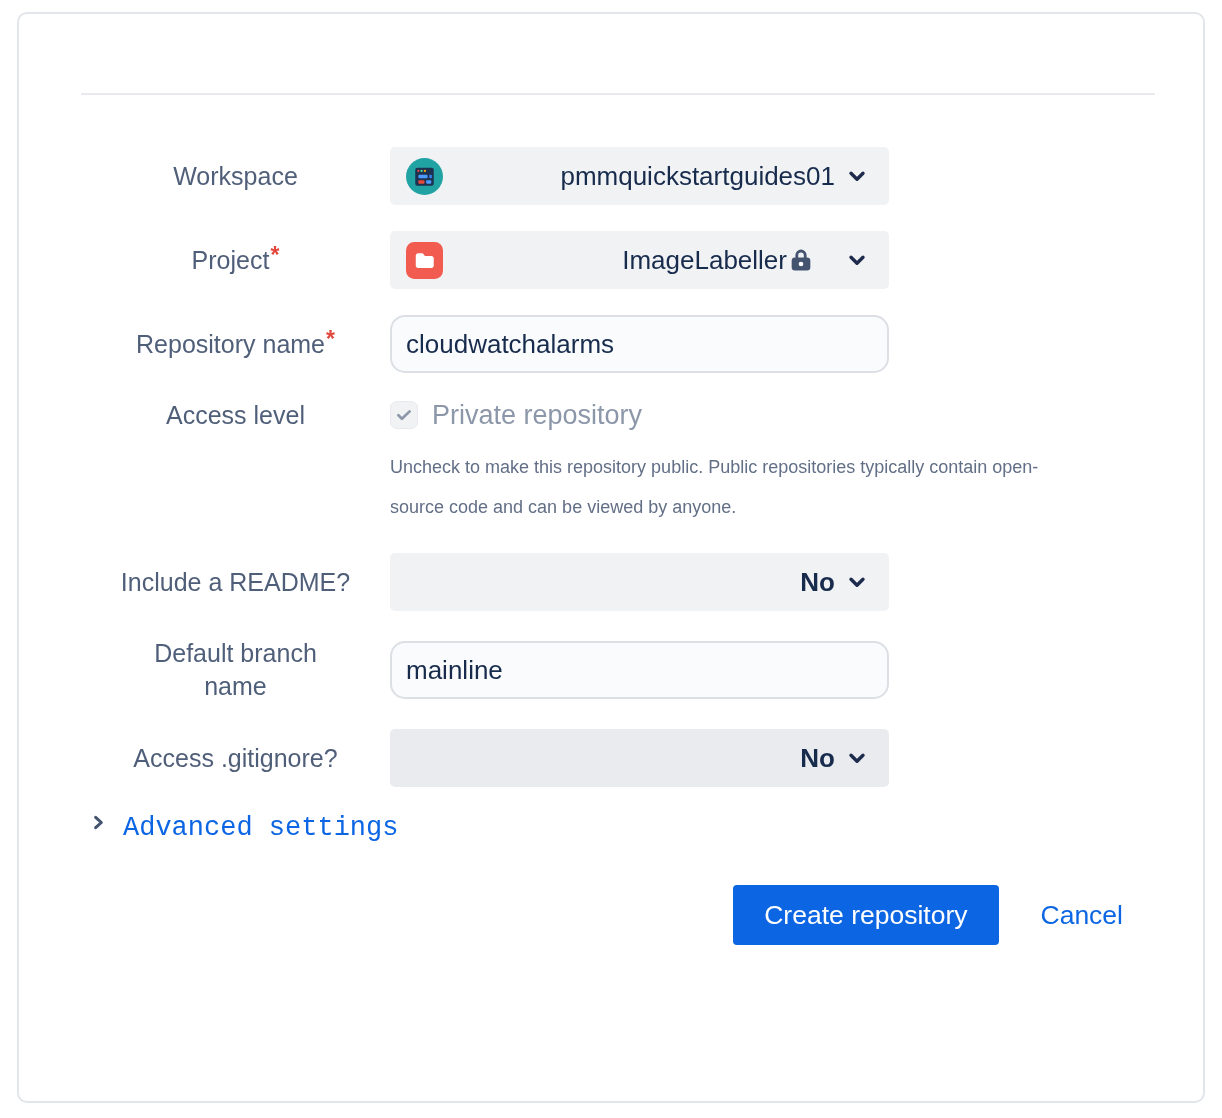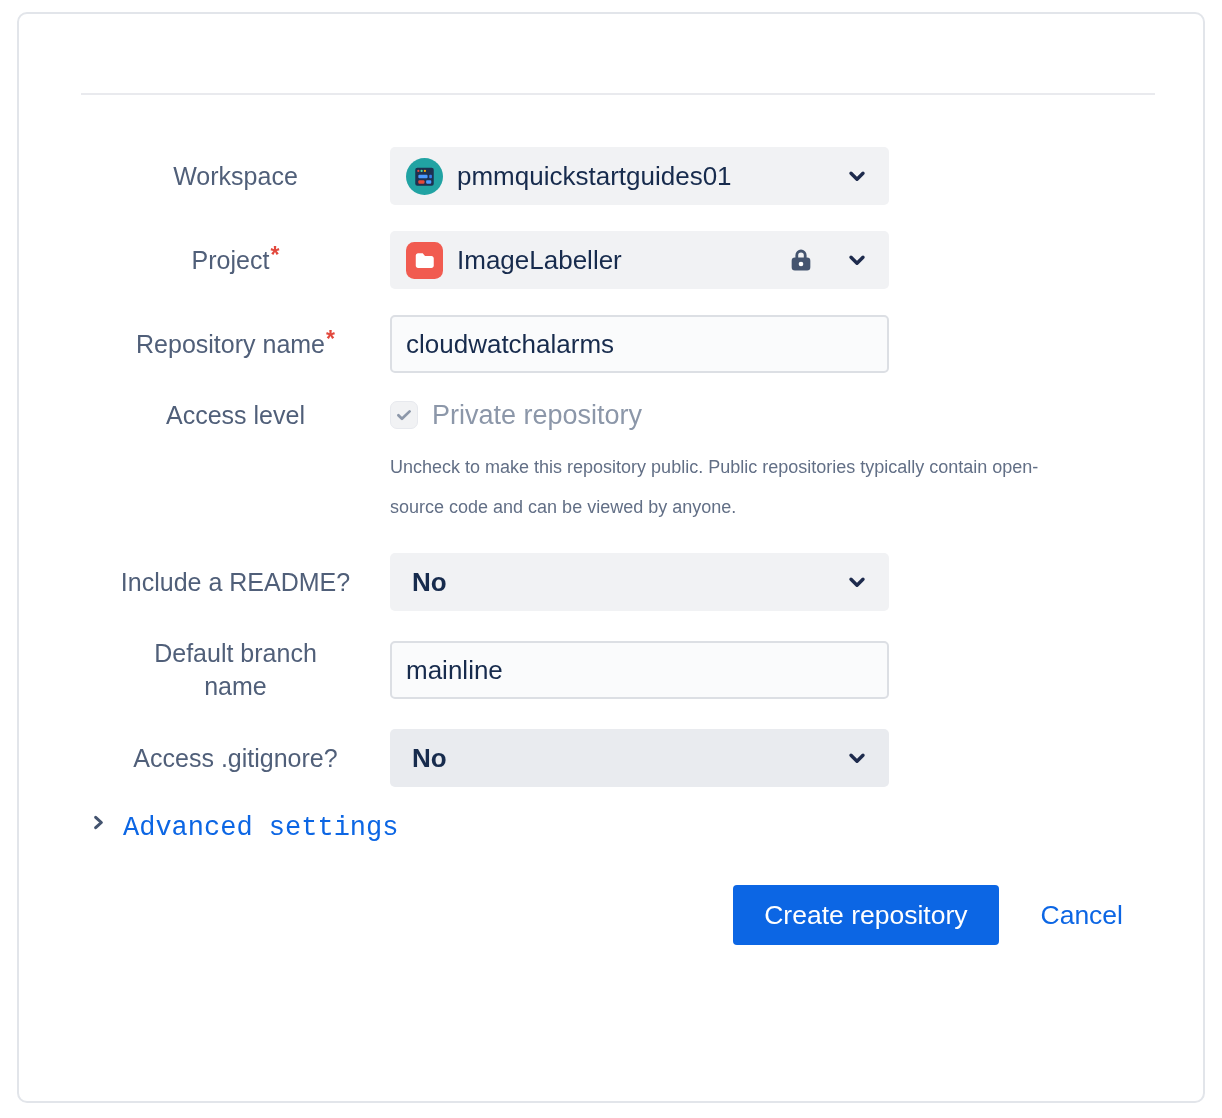--- a/index.html
+++ b/index.html
@@ -35,28 +35,28 @@
   }
   .form-label .narrow{display:inline-block;max-width:215px;}
   .req{color:var(--req);font-weight:600;font-size:23px;position:relative;top:-6px;margin-left:1px;}
   .field{flex:none;width:499px;}
   .select{
     height:58px;width:100%;background:#F1F2F4;border-radius:5px;
     display:flex;align-items:center;padding:0 20px 0 16px;cursor:pointer;
   }
   .select.plain{padding-left:22px;background:#F1F2F4;font-weight:bold;}
   .select.darker{background:#E9EBEF;}
-  .select .value{font-size:26px;color:var(--title);flex:1;margin-left:14px;white-space:nowrap;overflow:hidden;}
+  .select .value{font-size:26px;color:var(--title);flex:1;margin-left:14px;white-space:nowrap;overflow:hidden;text-align:right;}
   .select.plain .value{margin-left:0;}
   .avatar,.proj-icon,.lock,.chev{display:flex;align-items:center;flex:none;}
   .lock{margin-right:20px;}
   .chev{margin-left:10px;}
   .text-input{
     display:block;width:100%;height:58px;background:#FAFBFC;
-    border:2px solid #DCDFE4;border-radius:5px;padding:0 14px;
+    border:2px solid #DCDFE4;border-radius:15px;padding:0 14px;
     font-size:26px;color:var(--title);font-family:inherit;outline:none;
   }
   .access-field{width:680px;flex:none;}
   .checkbox-line{display:flex;align-items:center;height:32px;}
   .checkbox{
     width:28px;height:28px;border-radius:7px;background:#F1F2F4;
     border:1px solid #E7E9EE;display:flex;align-items:center;justify-content:center;cursor:default;
   }
   .cb-label{font-size:27px;color:var(--muted);margin-left:14px;}
   .help-text{font-size:18px;color:var(--help);line-height:40px;margin-top:16px;width:676px;}

